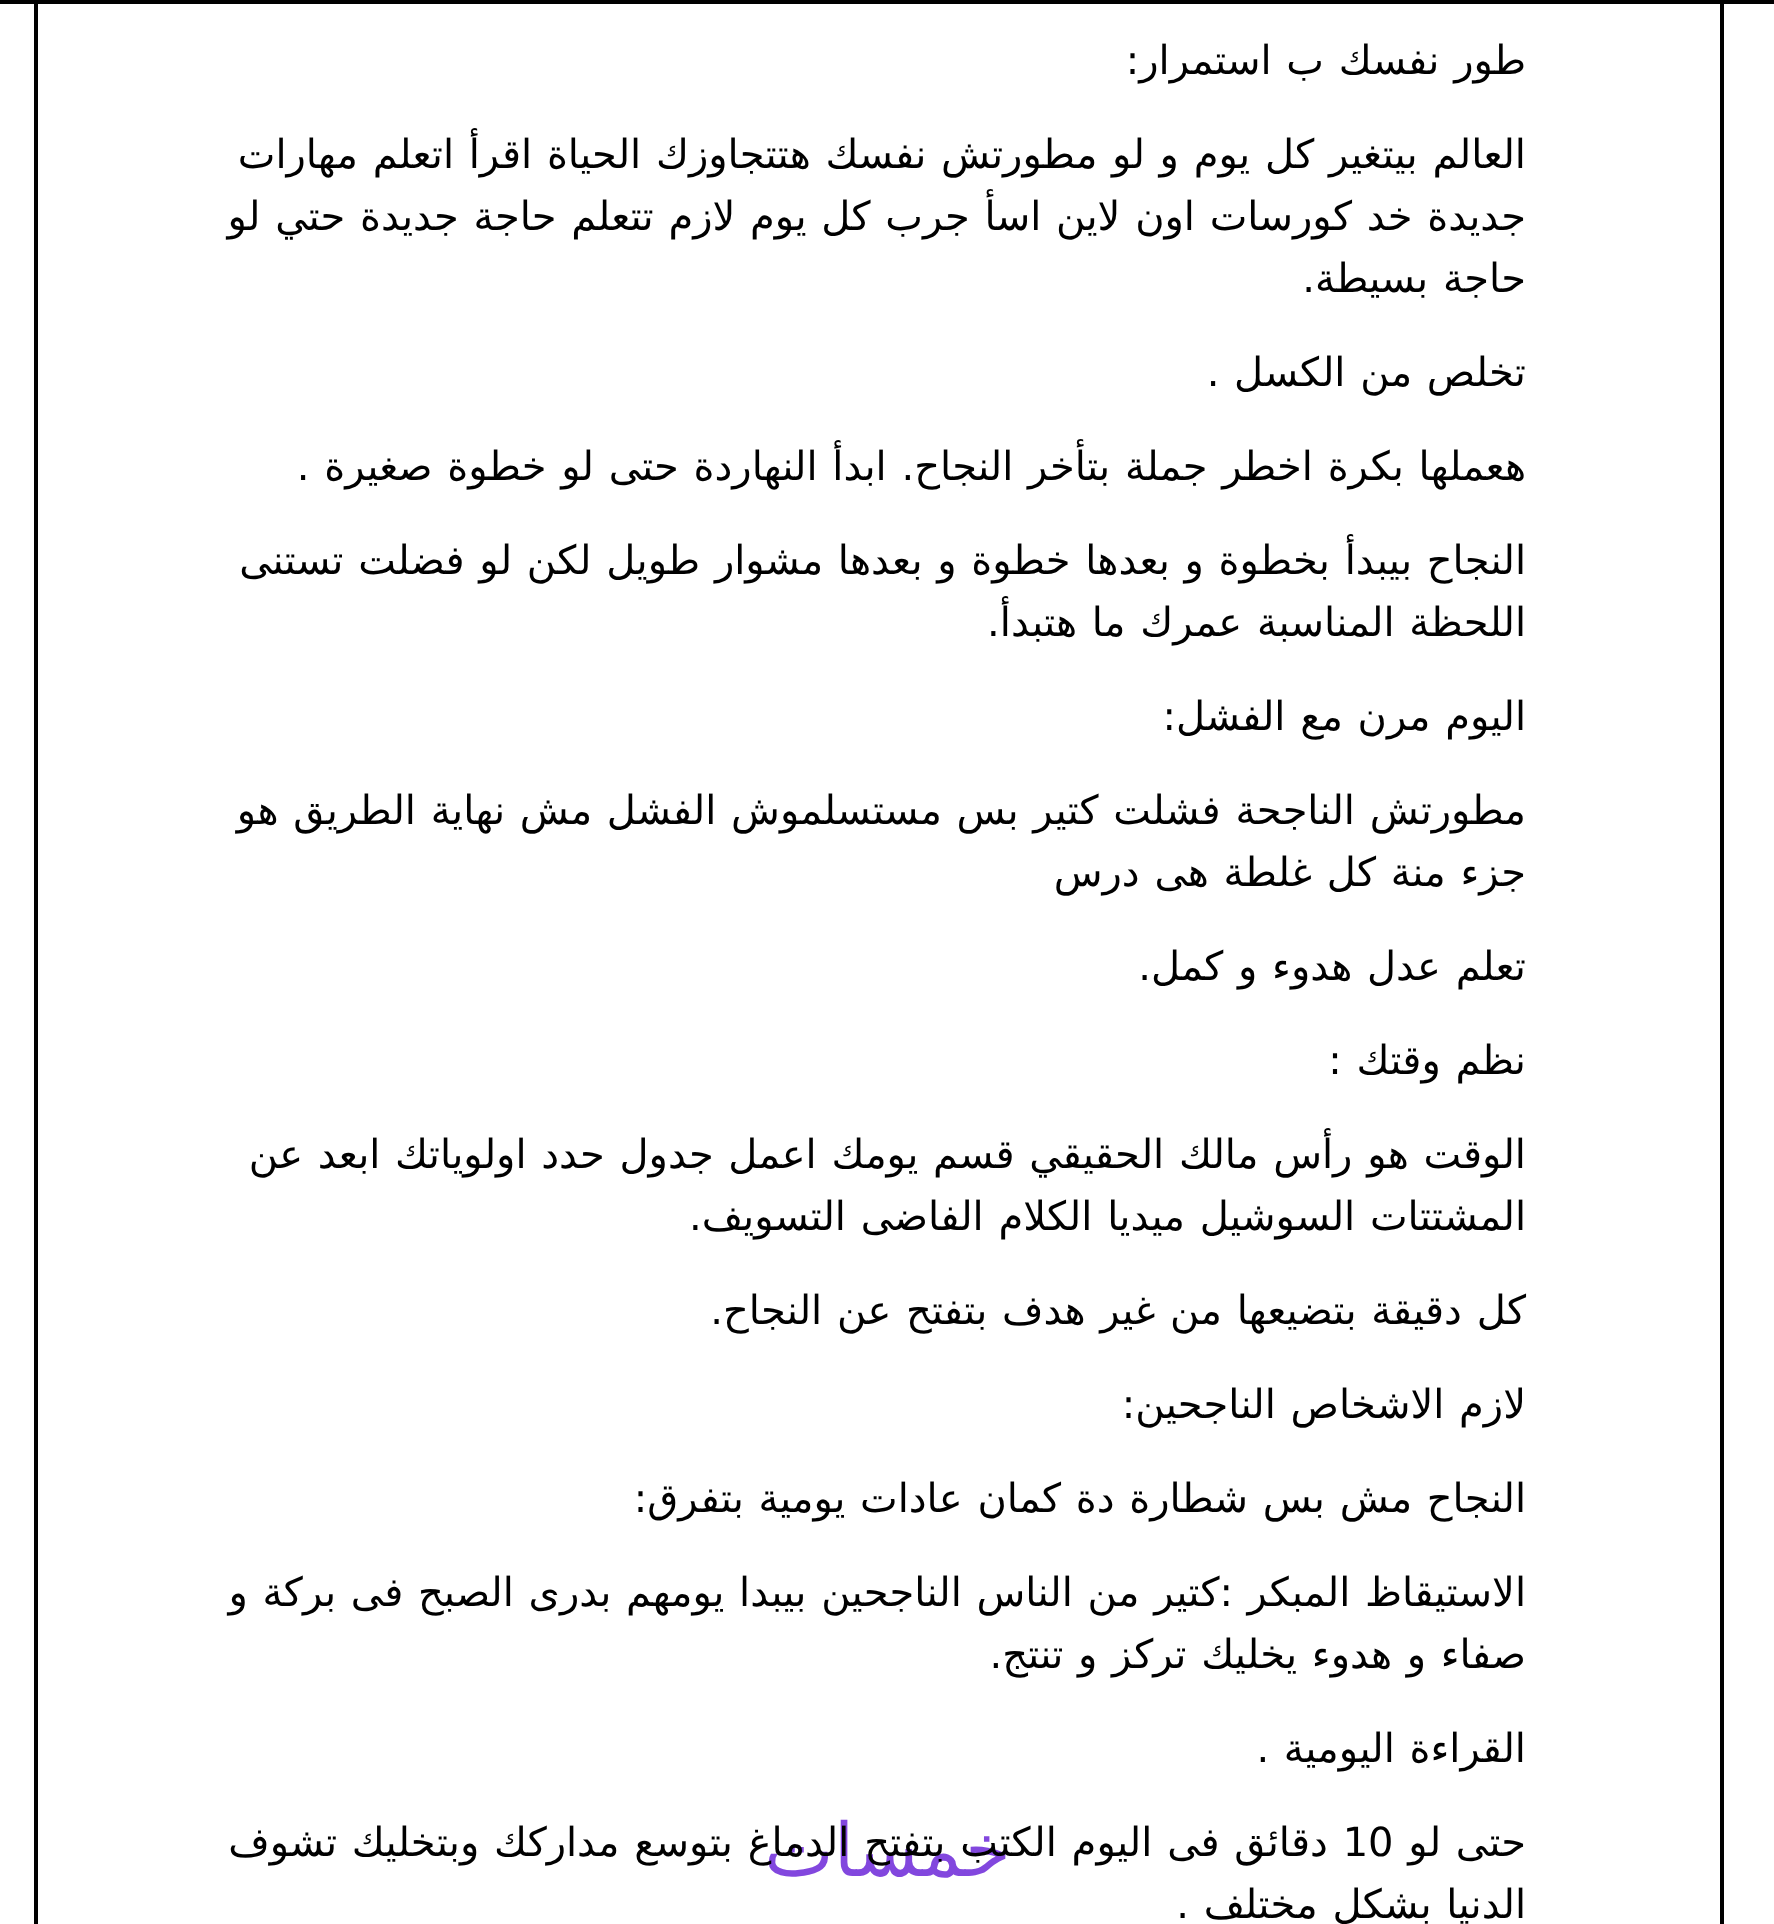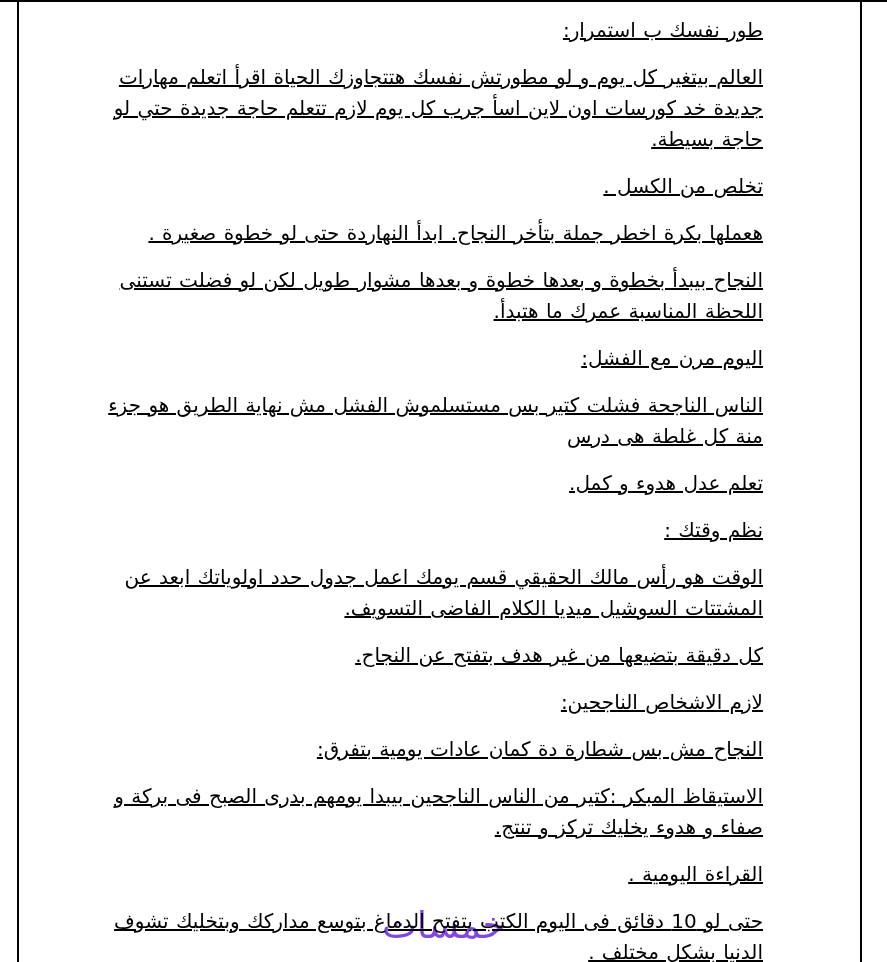--- a/index.html
+++ b/index.html
@@ -59,41 +59,40 @@
     z-index: 2;
     direction: rtl;
     text-align: right;
     color: #000000;
   }
   .content p {
     margin: 0 0 16px 0;
     font-size: 20px;
     line-height: 31px;
     word-spacing: 1px;
-    text-decoration: underline;
   }
 </style>
 </head>
 <body>
 
 <div class="page">
   <div class="border-top"></div>
   <div class="border-left"></div>
   <div class="border-right"></div>
 
   <div class="watermark">خمسات</div>
 
   <div class="content">
     <p>طور نفسك ب استمرار:</p>
     <p>العالم بيتغير كل يوم و لو مطورتش نفسك هتتجاوزك الحياة اقرأ اتعلم مهارات جديدة خد كورسات اون لاين اسأ جرب كل يوم لازم تتعلم حاجة جديدة حتي لو حاجة بسيطة.</p>
     <p>تخلص من الكسل .</p>
     <p>هعملها بكرة اخطر جملة بتأخر النجاح. ابدأ النهاردة حتى لو خطوة صغيرة .</p>
     <p>النجاح بيبدأ بخطوة و بعدها خطوة و بعدها مشوار طويل لكن لو فضلت تستنى اللحظة المناسبة عمرك ما هتبدأ.</p>
     <p>اليوم مرن مع الفشل:</p>
-    <p>الناس الناجحة فشلت كتير بس مستسلموش الفشل مش نهاية الطريق هو جزء منة كل غلطة هى درس</p>
+    <p>مطورتش الناجحة فشلت كتير بس مستسلموش الفشل مش نهاية الطريق هو جزء منة كل غلطة هى درس</p>
     <p>تعلم عدل هدوء و كمل.</p>
     <p>نظم وقتك :</p>
     <p>الوقت هو رأس مالك الحقيقي قسم يومك اعمل جدول حدد اولوياتك ابعد عن المشتتات السوشيل ميديا الكلام الفاضى التسويف.</p>
     <p>كل دقيقة بتضيعها من غير هدف بتفتح عن النجاح.</p>
     <p>لازم الاشخاص الناجحين:</p>
     <p>النجاح مش بس شطارة دة كمان عادات يومية بتفرق:</p>
     <p>الاستيقاظ المبكر :كتير من الناس الناجحين بيبدا يومهم بدرى الصبح فى بركة و صفاء و هدوء يخليك تركز و تنتج.</p>
     <p>القراءة اليومية .</p>
     <p>حتى لو 10 دقائق فى اليوم الكتب بتفتح الدماغ بتوسع مداركك وبتخليك تشوف الدنيا بشكل مختلف .</p>
   </div>

